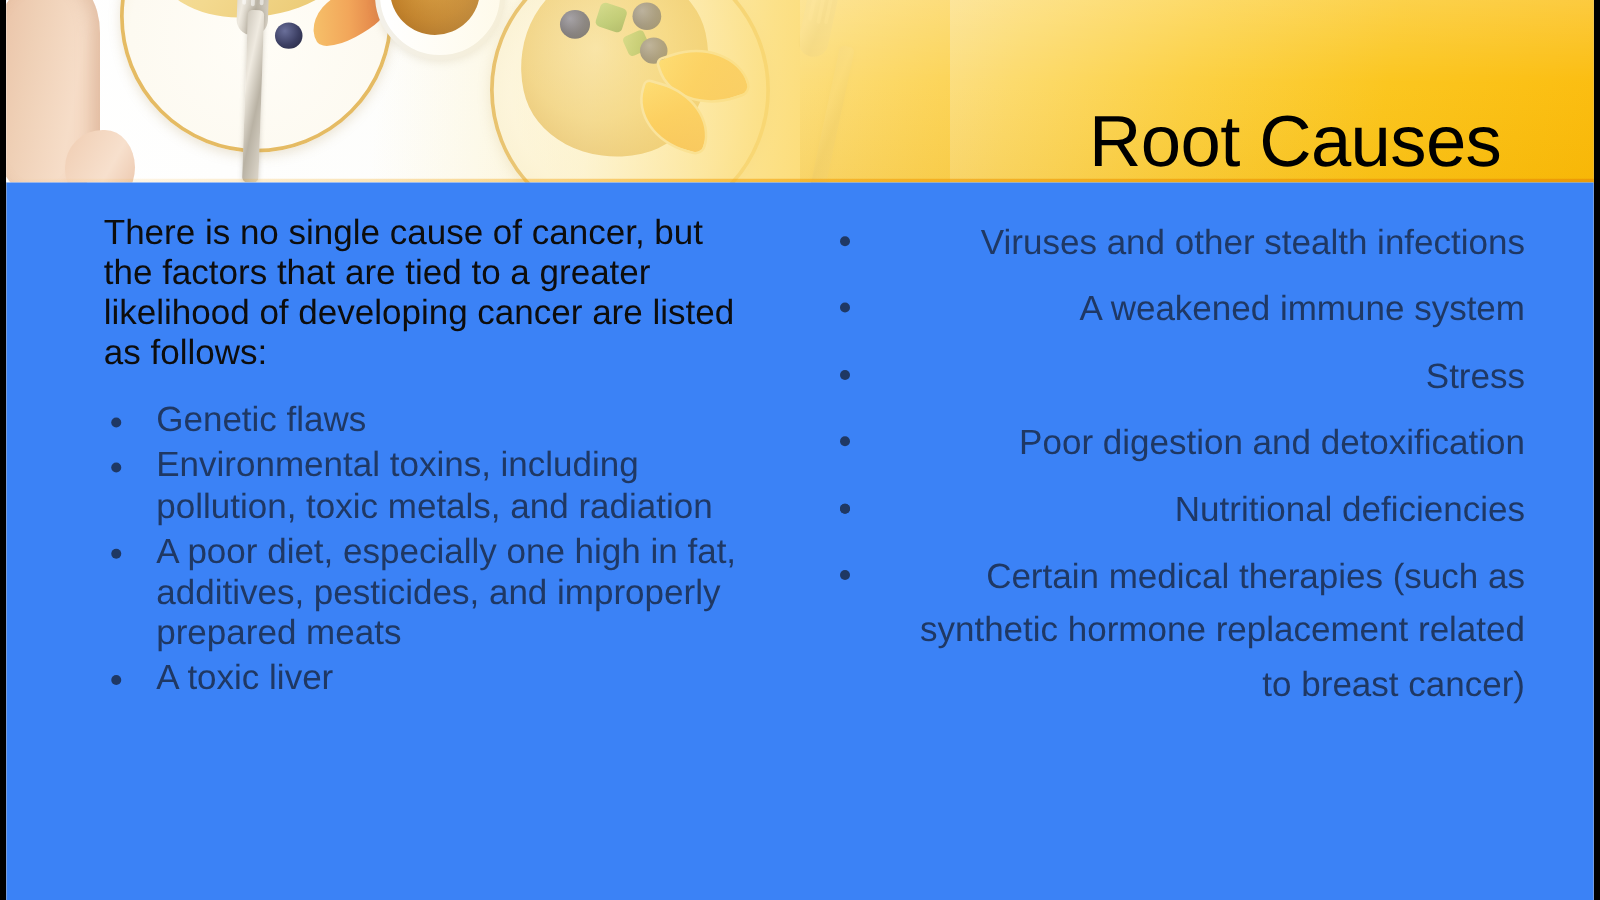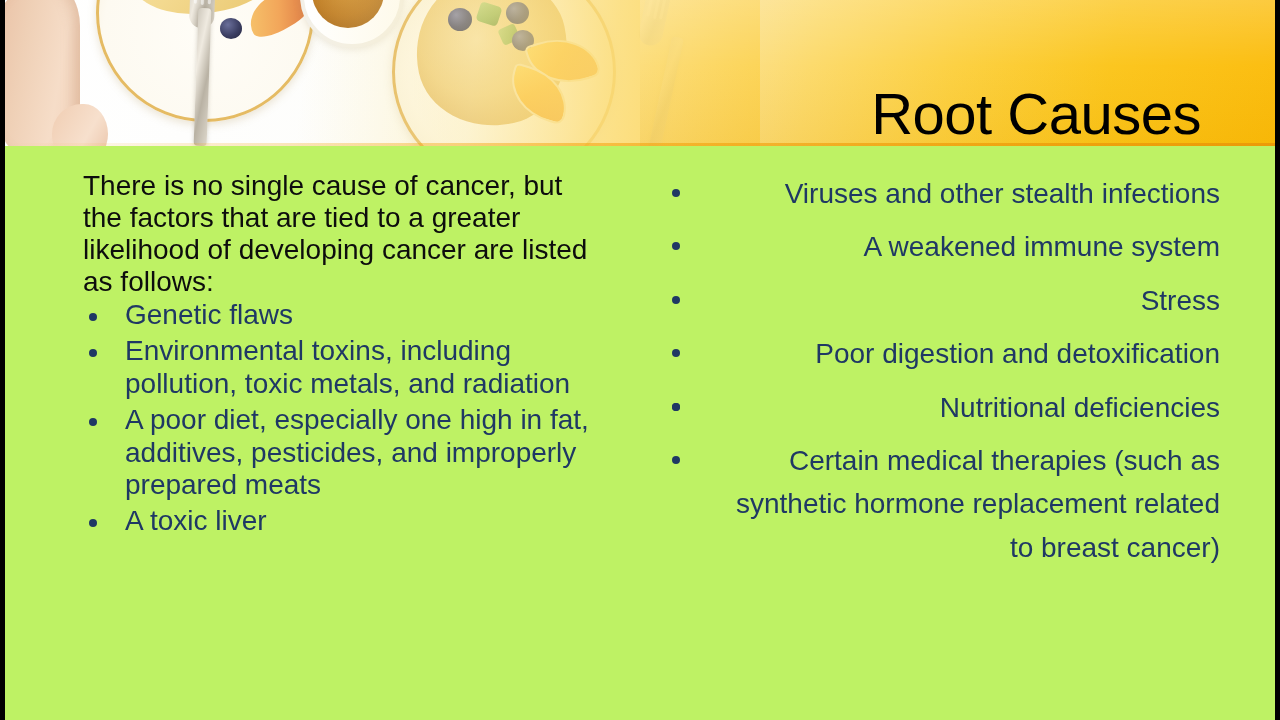--- a/index.html
+++ b/index.html
@@ -252,21 +252,21 @@
     font-weight: 400;
   }
 
   
   #body-area {
     position: absolute;
     left: 0;
     top: 146px;
     right: 0;
     bottom: 0;
-    background: #bef264;
+    background: #3b82f6;
   }
 
   .column { position: absolute; top: 0; }
   #left-column  { left: 72px;  width: 530px; }
   #right-column { left: 655px; width: 560px; }
 
   #intro-paragraph {
     margin: 0;
     padding: 24px 0 0 6px;
     font-size: 28px;
@@ -286,21 +286,21 @@
   }
   ul.bullets li .dot {
     position: absolute;
     left: 12px;
     width: 8px;
     height: 8px;
     border-radius: 50%;
     background: #1f3864;
   }
 
-  #left-bullets { margin-top: 1px; }
+  #left-bullets { margin-top: 22px; }
   #left-bullets li {
     font-size: 28px;
     line-height: 1.16;
     margin-bottom: 4px;
   }
   #left-bullets li .dot { top: 14px; }
 
   #right-bullets { padding-top: 26px; text-align: right; }
   #right-bullets li {
     font-size: 28px;

